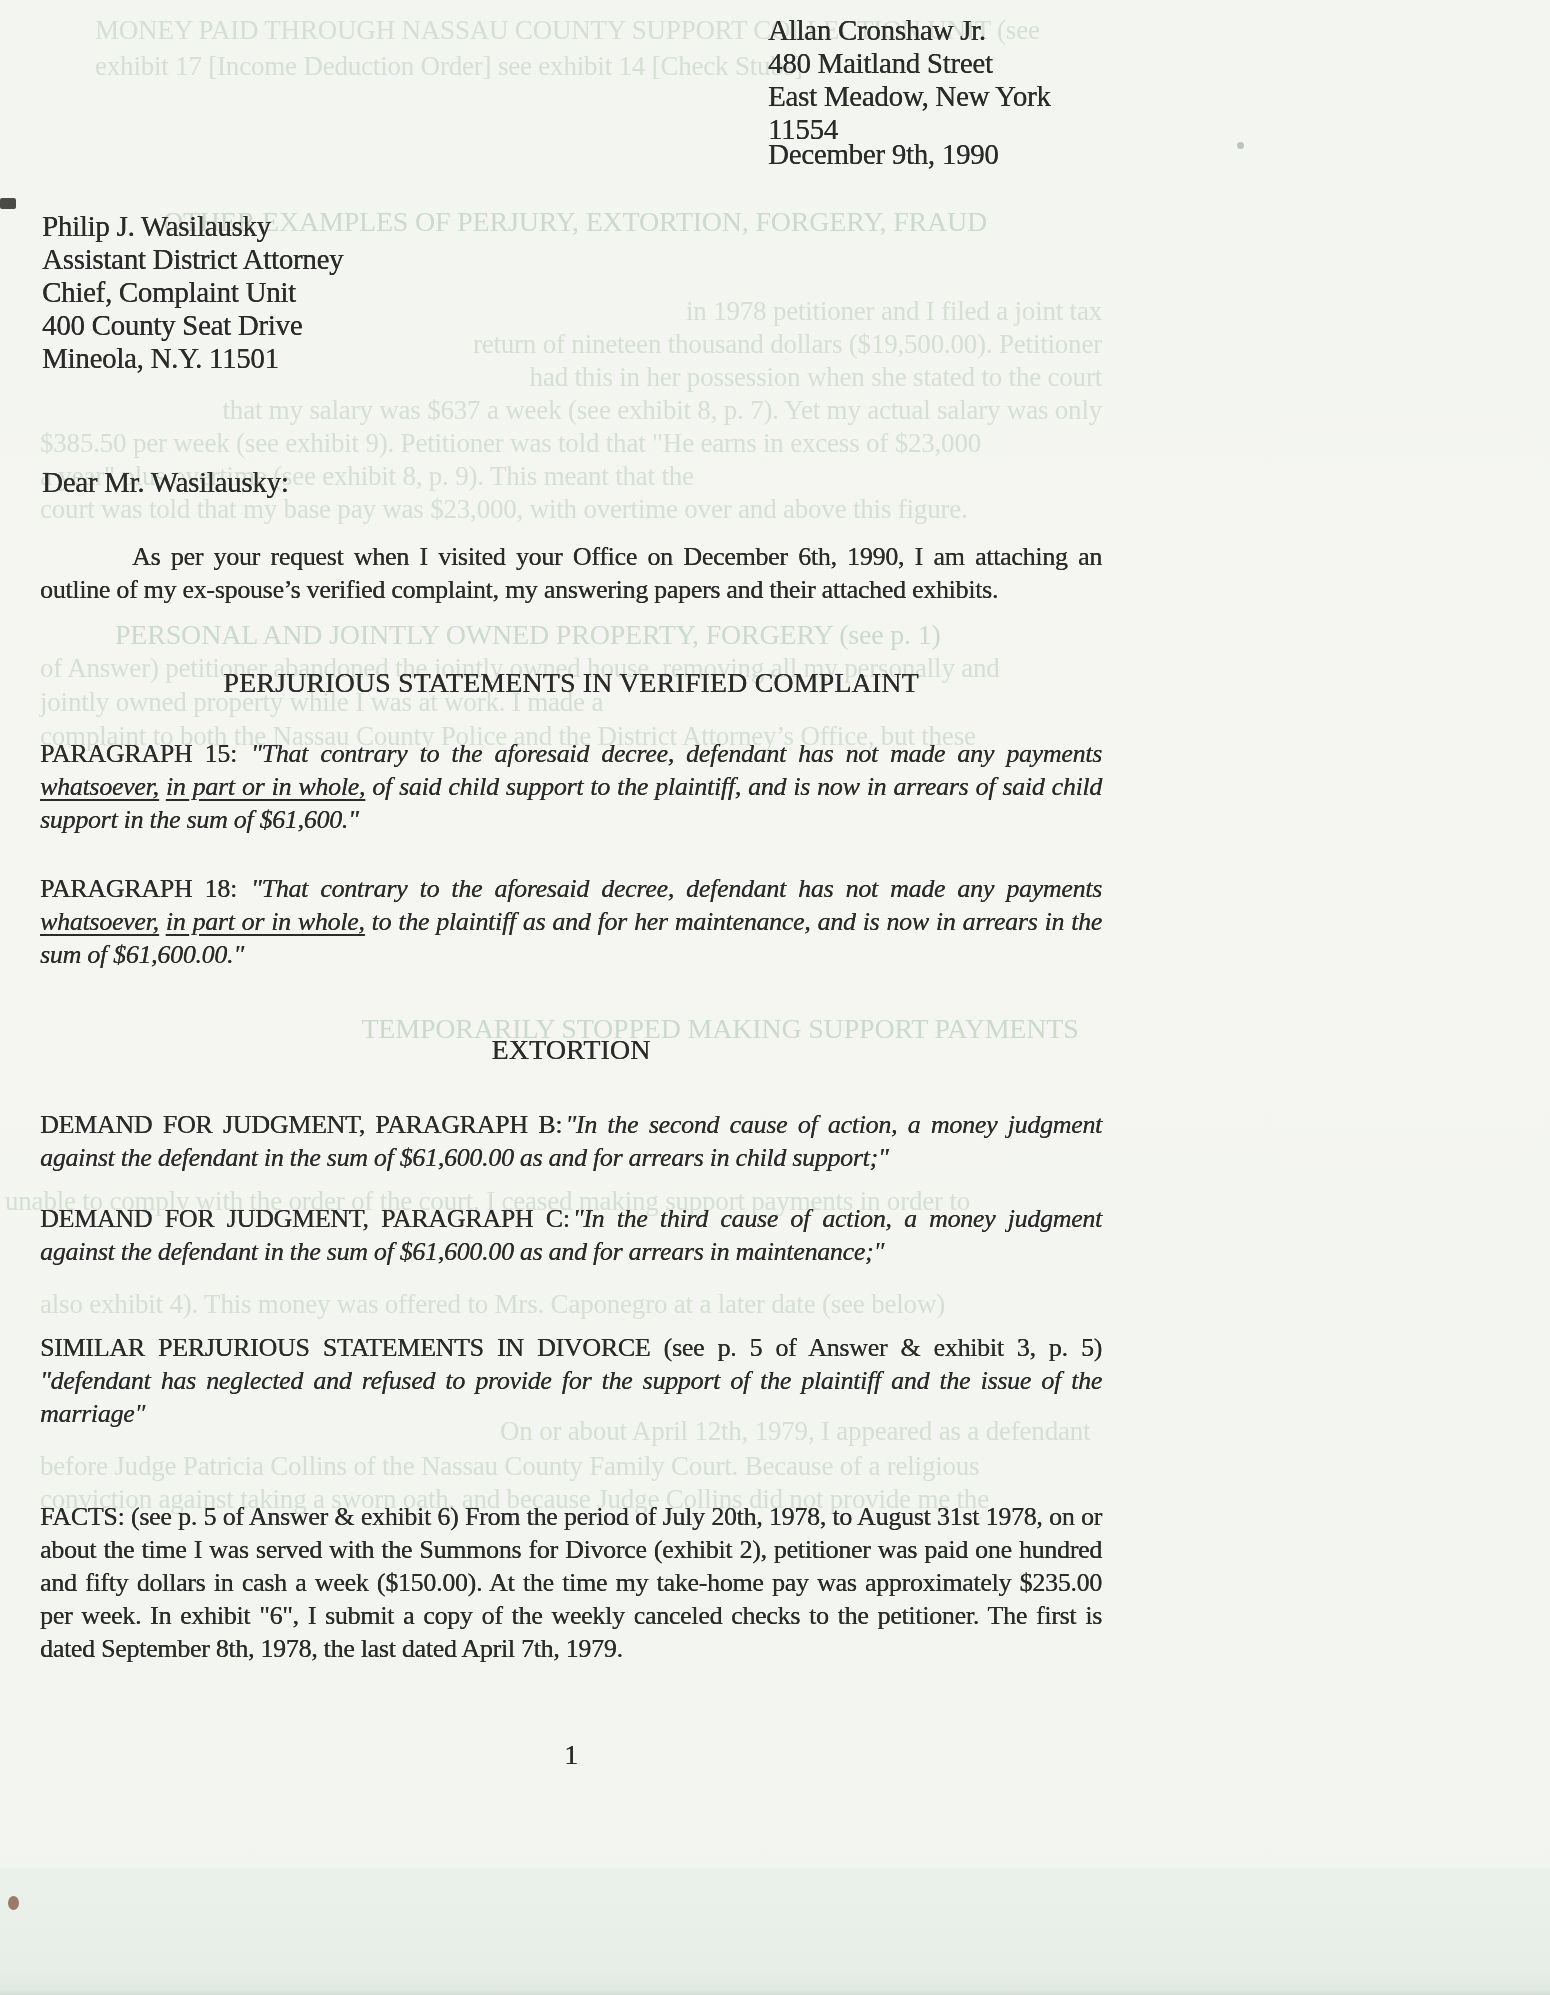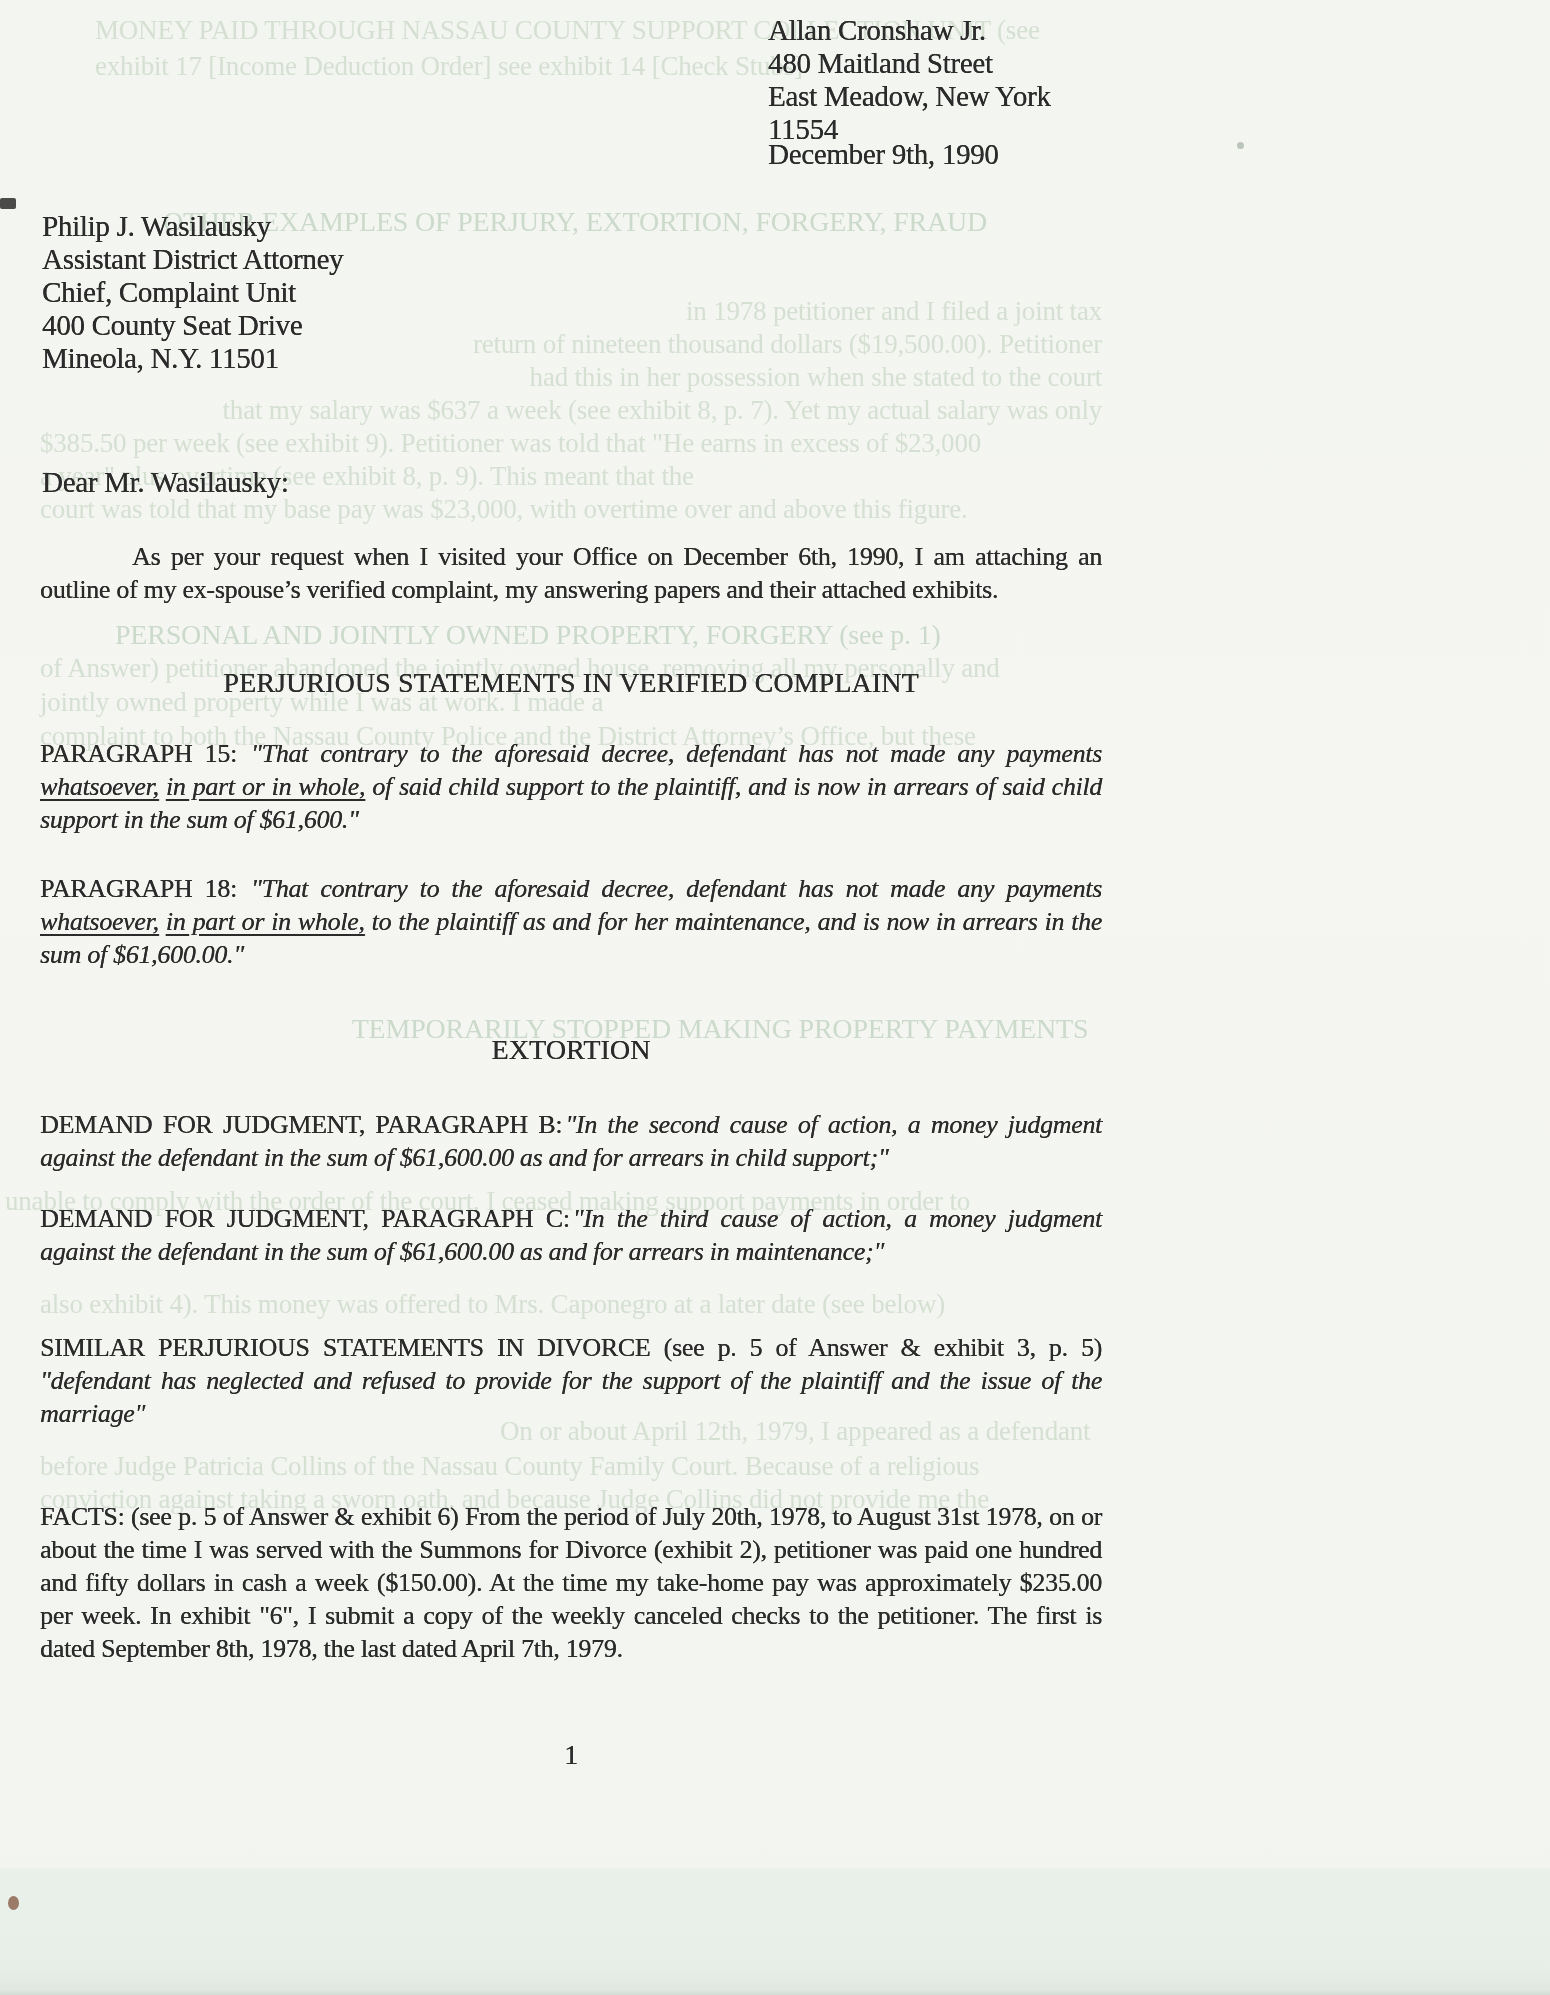--- a/index.html
+++ b/index.html
@@ -39,21 +39,21 @@
   <div class="ghost" style="left:40px;top:328px;width:1062px;text-align:right;">return of nineteen thousand dollars ($19,500.00).    Petitioner</div>
   <div class="ghost" style="left:40px;top:361px;width:1062px;text-align:right;">had this in her possession when she stated to the court</div>
   <div class="ghost" style="left:40px;top:394px;width:1062px;text-align:right;">that my salary was $637 a week (see exhibit 8, p. 7).    Yet my actual salary was only</div>
   <div class="ghost" style="left:40px;top:427px;width:1090px;">$385.50 per week (see exhibit 9).    Petitioner was told that "He earns in excess of $23,000</div>
   <div class="ghost" style="left:40px;top:460px;width:1062px;">a year" plus overtime (see exhibit 8, p. 9).    This meant that the</div>
   <div class="ghost" style="left:40px;top:493px;width:1062px;">court was told that my base pay was $23,000, with overtime over and above this figure.</div>
   <div class="ghost ghost-h" style="left:115px;top:618px;width:1340px;">PERSONAL AND JOINTLY OWNED PROPERTY, FORGERY (see p. 1)</div>
   <div class="ghost" style="left:40px;top:652px;width:1400px;">of Answer) petitioner abandoned the jointly owned house, removing all my personally and</div>
   <div class="ghost" style="left:40px;top:686px;width:1400px;">jointly owned property while I was at work.    I made a</div>
   <div class="ghost" style="left:40px;top:720px;width:1400px;">complaint to both the Nassau County Police and the District Attorney’s Office, but these</div>
-  <div class="ghost ghost-h center" style="left:140px;top:1012px;width:1160px;">TEMPORARILY STOPPED MAKING PROPERTY PAYMENTS</div>
+  <div class="ghost ghost-h center" style="left:140px;top:1012px;width:1160px;">TEMPORARILY STOPPED MAKING SUPPORT PAYMENTS</div>
   <div class="ghost" style="left:5px;top:1185px;width:1500px;">unable to comply with the order of the court.    I ceased making support payments in order to</div>
   <div class="ghost" style="left:40px;top:1288px;width:1500px;">also exhibit 4).   This money was offered to Mrs. Caponegro at a later date (see below)</div>
   <div class="ghost" style="left:500px;top:1415px;width:1000px;">On or about April 12th, 1979, I appeared as a defendant</div>
   <div class="ghost" style="left:40px;top:1450px;width:1460px;">before Judge Patricia Collins of the Nassau County Family Court.    Because of a religious</div>
   <div class="ghost" style="left:40px;top:1483px;width:1460px;">conviction against taking a sworn oath, and because Judge Collins did not provide me the</div>
 
   <div class="block addr" style="left:768px;top:14px;">
     <div>Allan Cronshaw Jr.</div>
     <div>480 Maitland Street</div>
     <div>East Meadow, New York</div>

